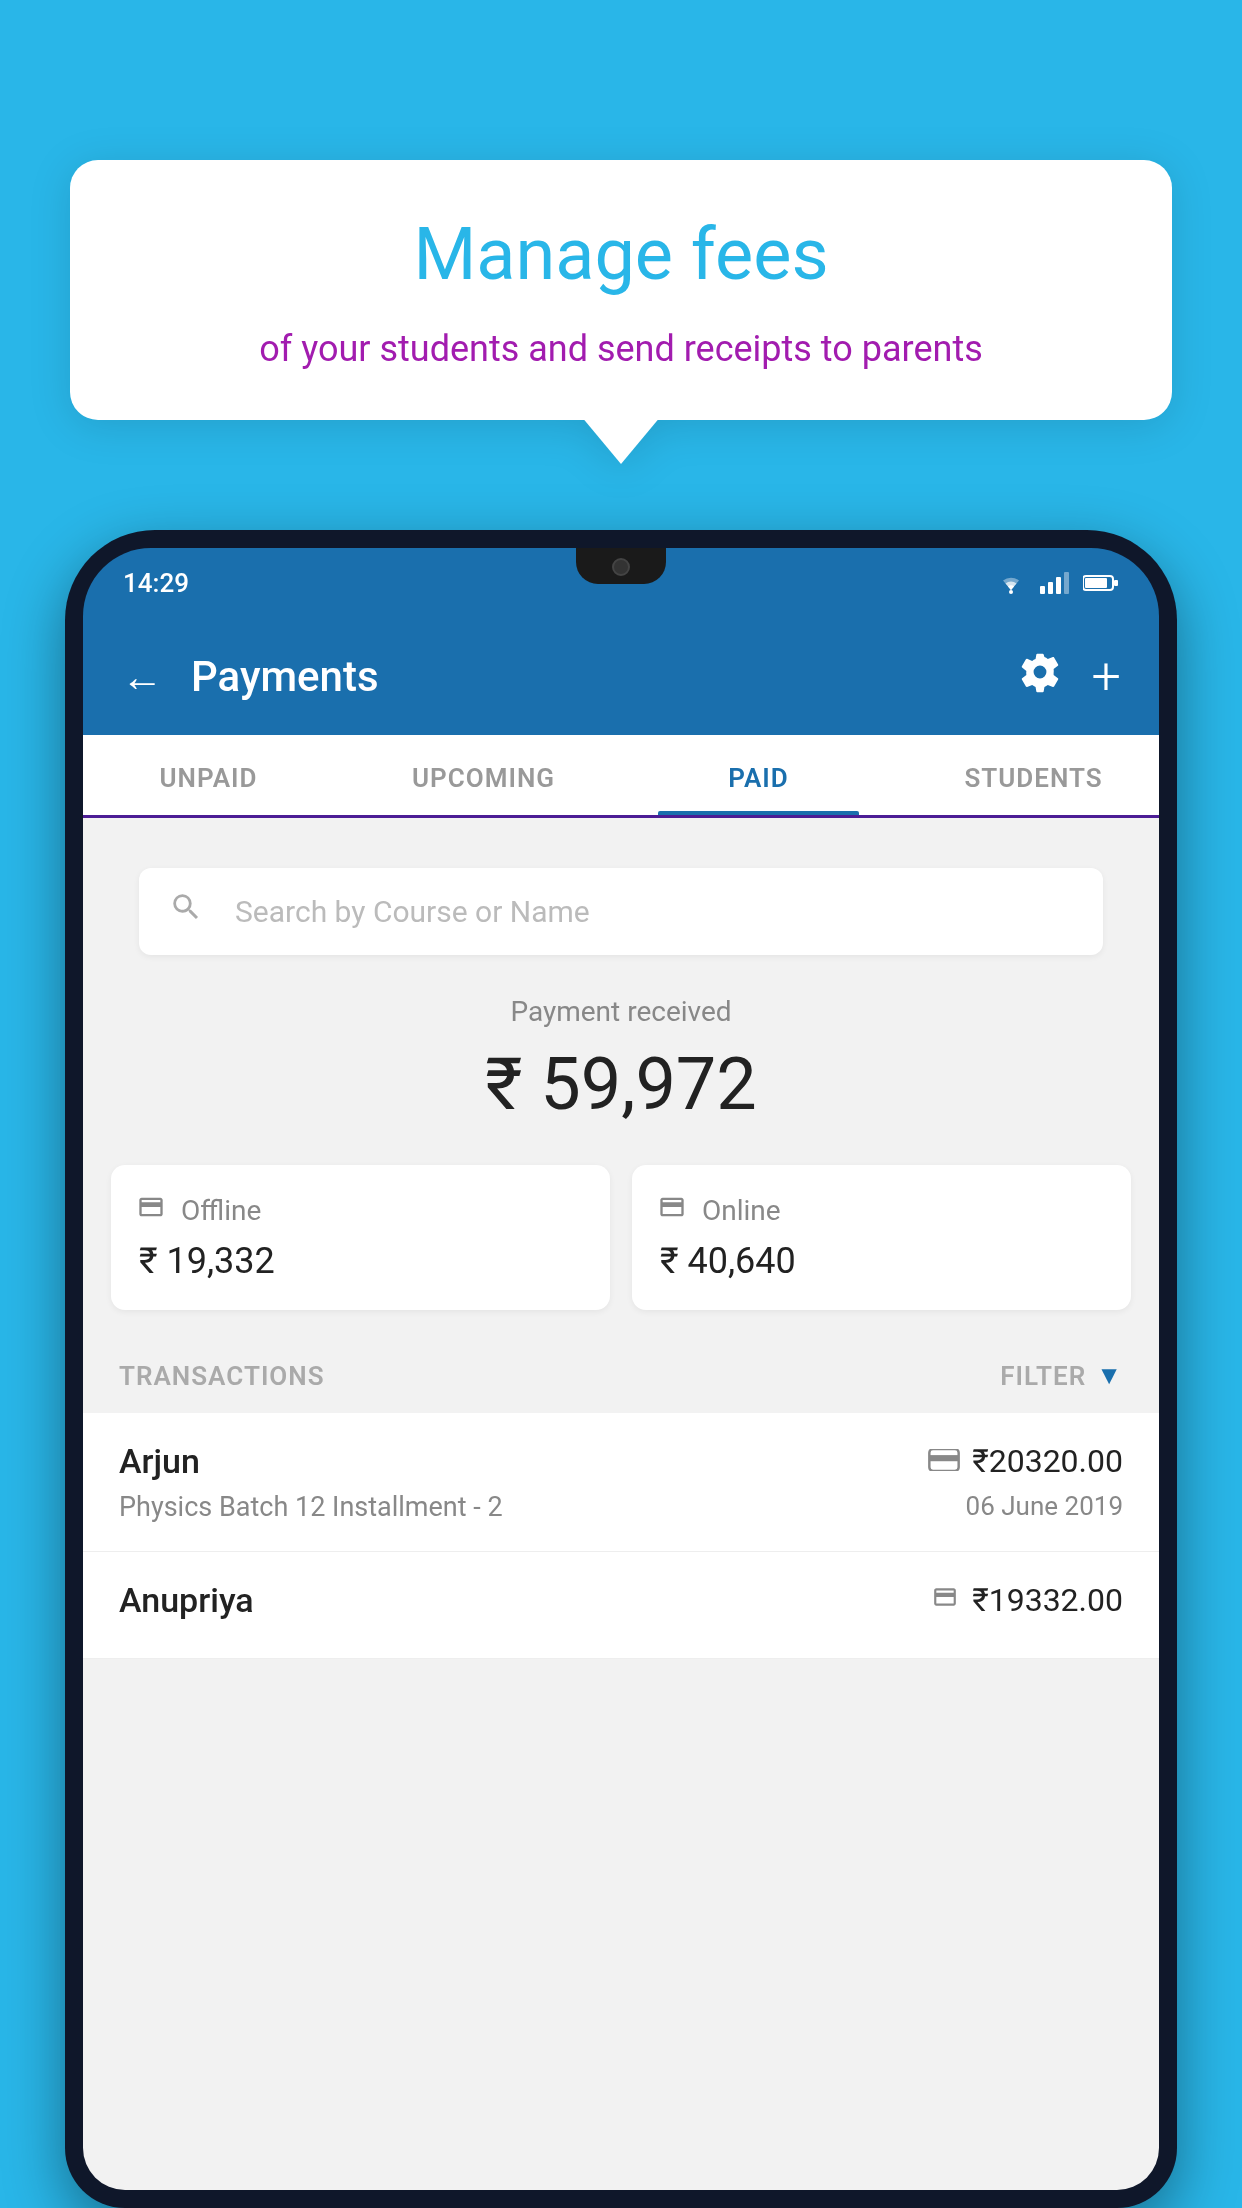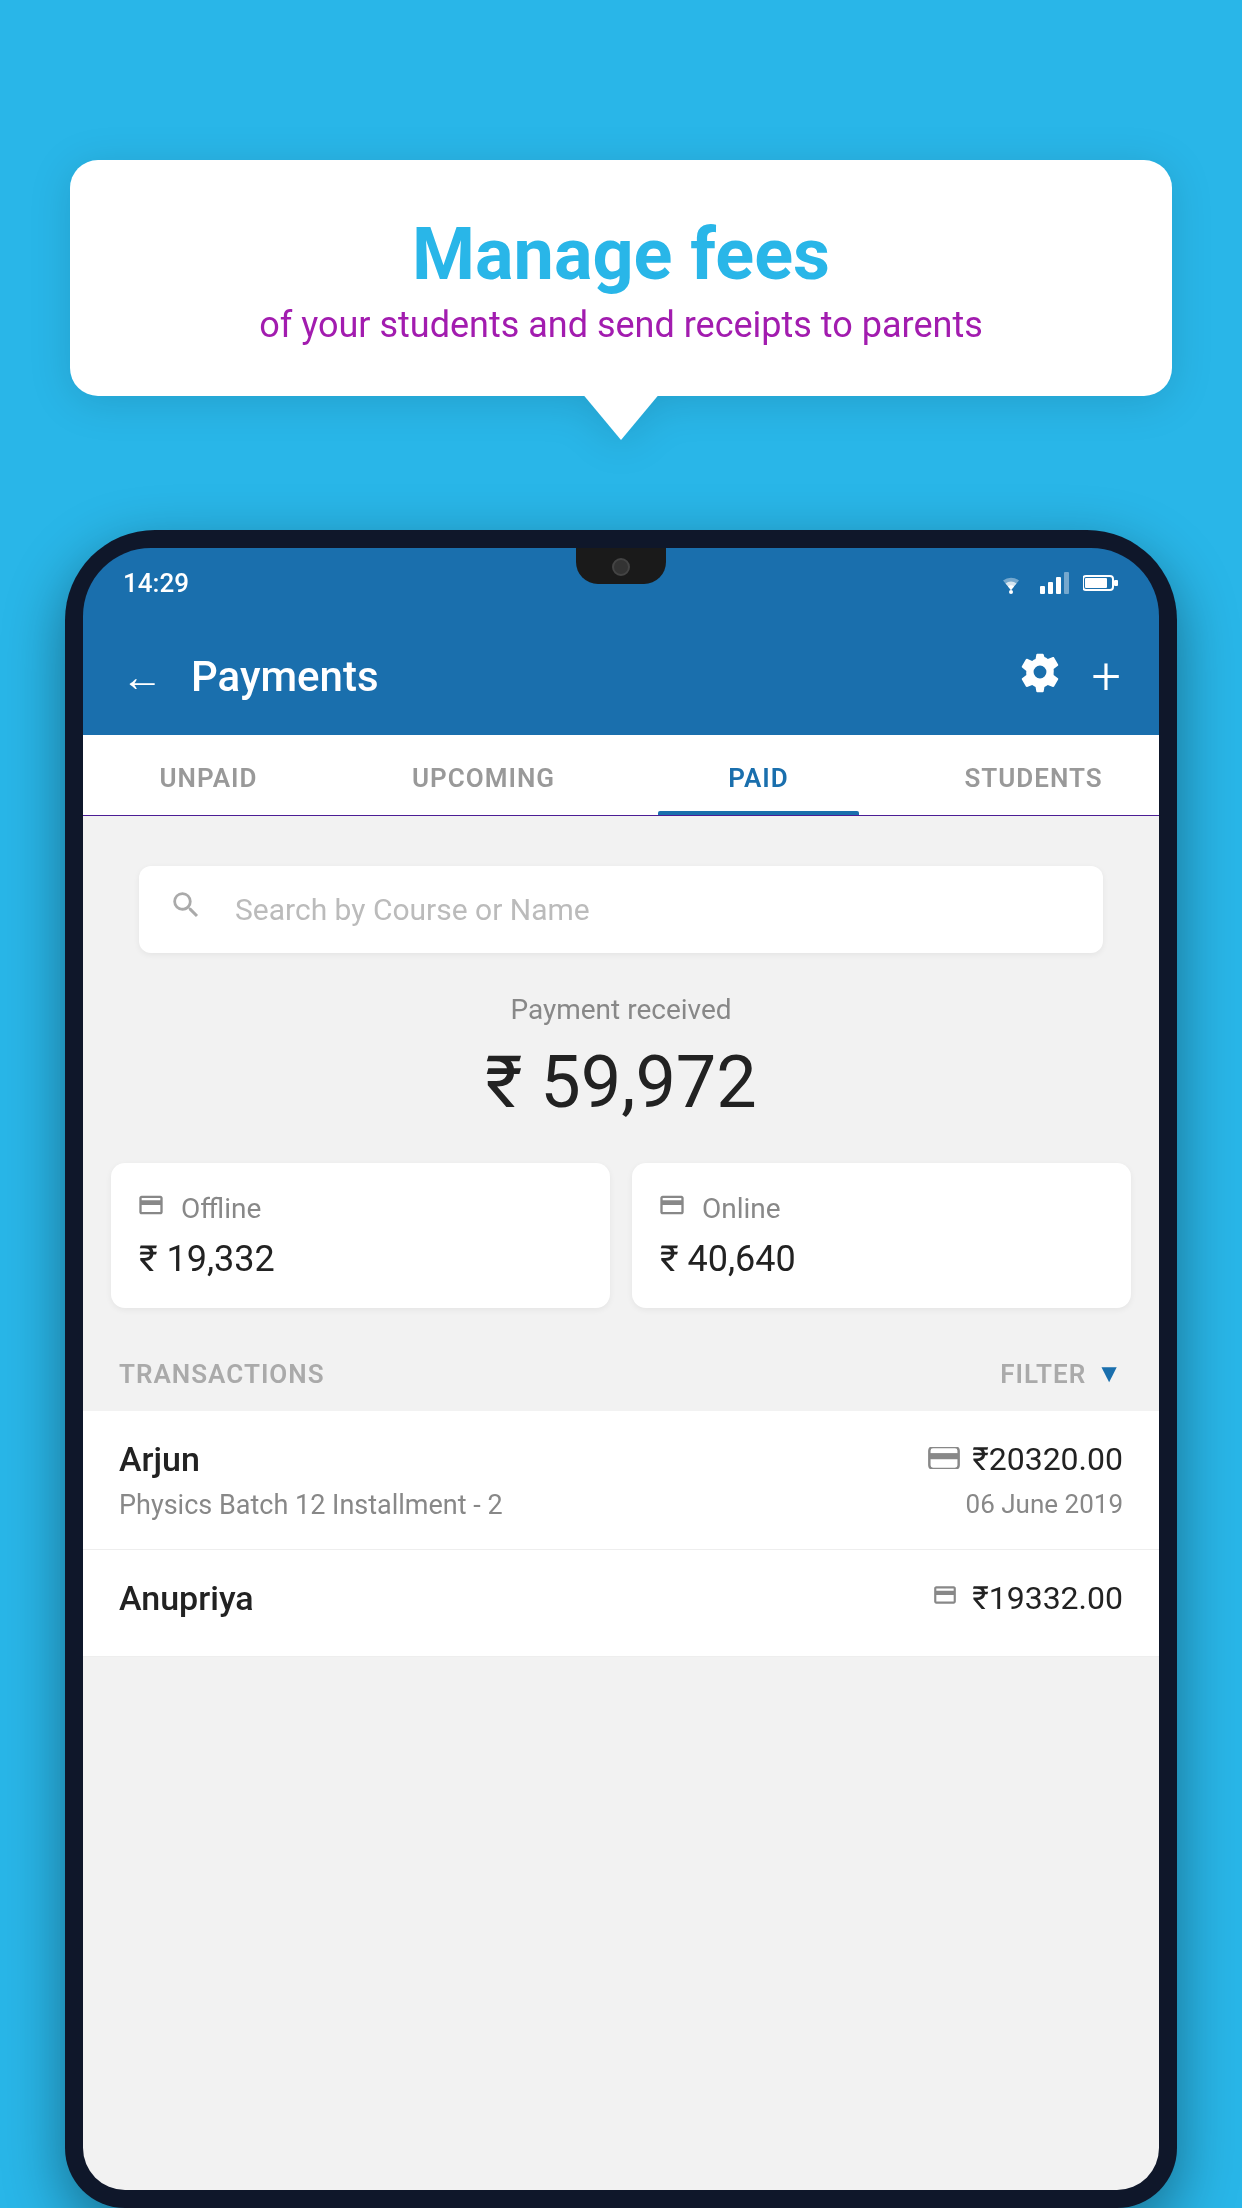--- a/index.html
+++ b/index.html
@@ -31,24 +31,24 @@
       left: 50%;
       transform: translateX(-50%);
       width: 0;
       height: 0;
       border-left: 40px solid transparent;
       border-right: 40px solid transparent;
       border-top: 48px solid white;
     }
     .tooltip-title {
       font-size: 72px;
-      font-weight: 700;
+      font-weight: 400;
       color: #29b6e8;
       line-height: 1.1;
-      margin-bottom: 10px;
+      margin-bottom: 34px;
     }
     .tooltip-subtitle {
       font-size: 36px;
       color: #a21caf;
       font-weight: 400;
     }
 
     
     .phone-frame {
       position: absolute;
@@ -141,21 +141,21 @@
     .header-icon {
       color: white;
       font-size: 40px;
       cursor: pointer;
     }
 
     
     .tabs-bar {
       background: white;
       display: flex;
-      border-bottom: 1px solid #4c1d95;
+      border-bottom: 3px solid #4c1d95;
       gap: 24px;
     }
     .tab-item {
       flex: 1;
       text-align: center;
       padding: 28px 10px 22px;
       font-size: 26px;
       font-weight: 600;
       color: #999;
       letter-spacing: 1px;

